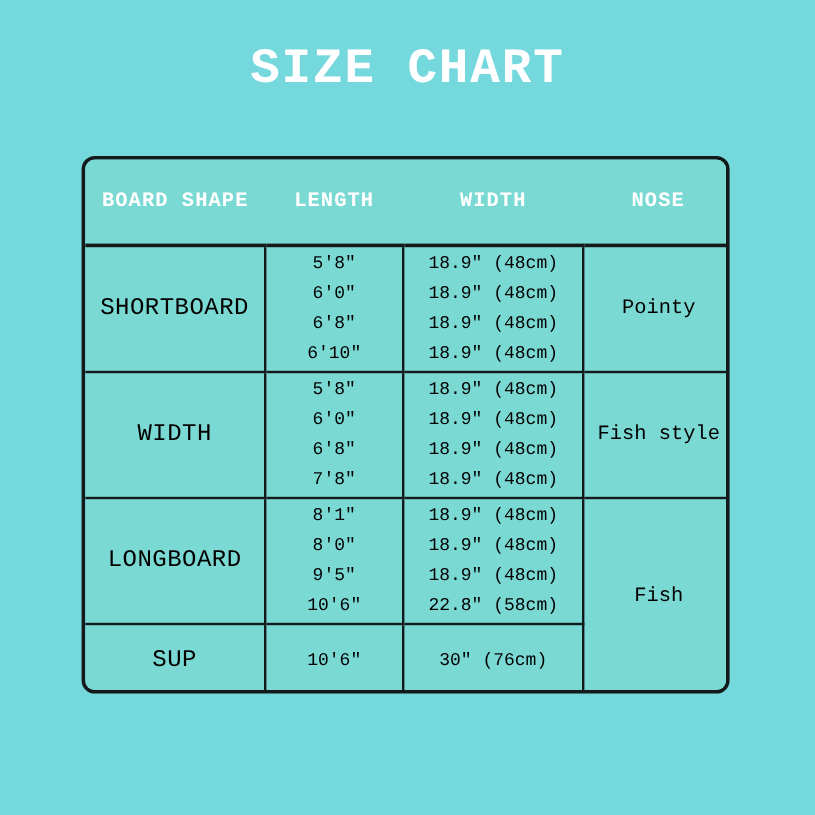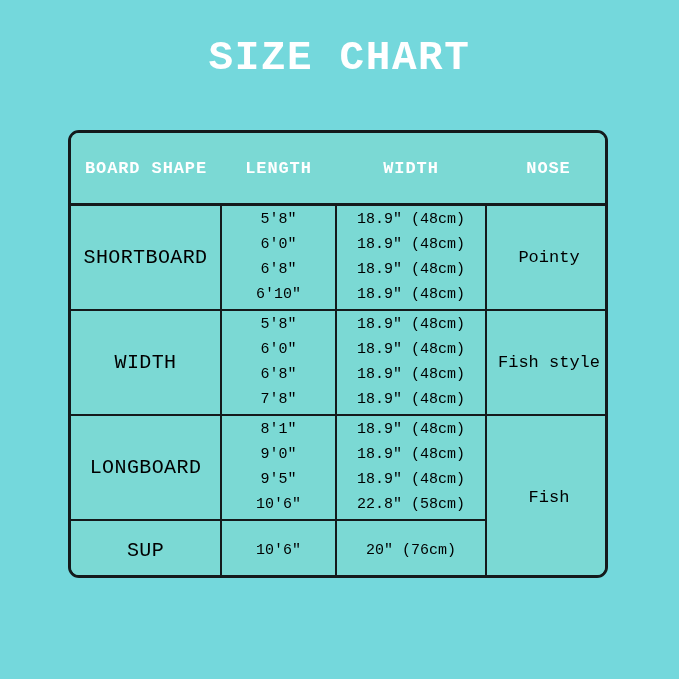--- a/index.html
+++ b/index.html
@@ -182,21 +182,21 @@
             </span>
           </td>
           <td class="nose-cell">Fish style</td>
         </tr>
 
         <tr style="height:105px;">
           <td class="shape-cell">LONGBOARD</td>
           <td>
             <span class="stack">
               <span>8'1″</span>
-              <span>9'0″</span>
+              <span>8'0″</span>
               <span>9'5″</span>
               <span>10'6″</span>
             </span>
           </td>
           <td>
             <span class="stack">
               <span>18.9″ (48cm)</span>
               <span>18.9″ (48cm)</span>
               <span>18.9″ (48cm)</span>
               <span>22.8″ (58cm)</span>
@@ -207,21 +207,21 @@
 
         <tr style="height:60px;">
           <td class="shape-cell">SUP</td>
           <td>
             <span class="stack">
               <span>10'6″</span>
             </span>
           </td>
           <td>
             <span class="stack">
-              <span>20″ (76cm)</span>
+              <span>30″ (76cm)</span>
             </span>
           </td>
         </tr>
 
       </tbody>
     </table>
   </div>
 
 </div>
 

